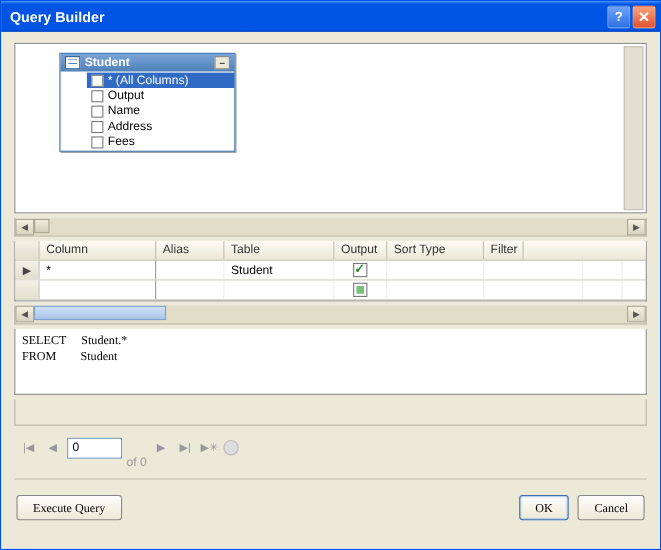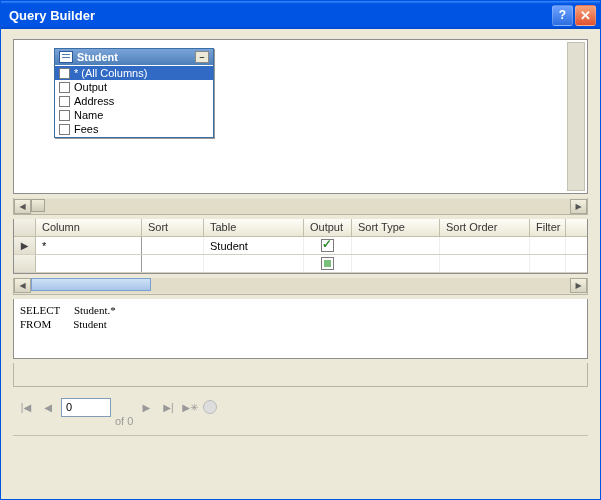--- a/index.html
+++ b/index.html
@@ -15,21 +15,21 @@
   .diagram-area { height: 155px; border:1px solid #8e8e8e; background:#fff; position:relative; margin-bottom:0; }
   .diagram-area::after { content:""; position:absolute; right:2px; top:2px; bottom:2px; width:16px; background:#e1dfd0; border:1px solid #c5c2b2; }
   .diagram-up { position:absolute; right:3px; top:2px; width:16px; height:16px; background:linear-gradient(#f0eee0,#d6d3c0); border:1px solid #aaa99a; font-size:8px; text-align:center; line-height:14px; }
   .table-widget { position:absolute; left:40px; top:8px; width:160px; border:1px solid #3b6ea5; background:#fff; box-shadow:1px 1px 0 #999; }
   .tw-header { background: linear-gradient(to bottom,#7aa4d9,#4d7fb8); color:#fff; font-weight:bold; padding:2px 4px; display:flex; align-items:center; font-size:11px; }
   .tw-header-icon { width:14px; height:12px; background:#fff; border:1px solid #2a5a99; margin-right:4px; display:inline-block; position:relative; }
   .tw-header-icon::before { content:""; position:absolute; inset:2px; background:repeating-linear-gradient(to bottom,#4d7fb8 0 1px,transparent 1px 3px); }
   .tw-header-title { flex:1; }
   .tw-minbtn { width:14px; height:12px; background:#ece9d8; border:1px solid #888; font-size:9px; text-align:center; line-height:10px; color:#333; }
   .tw-list { padding:1px 0; }
-  .tw-item { display:flex; align-items:center; padding:1px 4px; gap:4px; font-size:11px; }
+  .tw-item { display:flex; align-items:center; padding:1px 4px; gap:4px; font-size:11px;margin-left:24px; }
   .tw-item.sel { background:#316ac5; color:#fff; }
   .tw-check { width:11px; height:11px; border:1px solid #7a7a7a; background:#fff; display:inline-block; position:relative; flex-shrink:0; }
   .tw-check.checked::after { content:"✓"; position:absolute; left:-1px; top:-3px; font-size:11px; color:#fff; }
   .hscroll { height:17px; background:#e7e4d3; border:1px solid #b8b5a2; border-top:none; display:flex; align-items:center; }
   .hs-btn { width:17px; height:15px; background:linear-gradient(#f3f0df,#d6d3c0); border:1px solid #aaa99a; font-size:8px; text-align:center; line-height:13px; color:#555; }
   .hs-track { flex:1; background:#e1ddc9; position:relative; height:15px; }
   .hs-thumb { position:absolute; left:0; top:0; height:13px; width:14px; background:linear-gradient(#f0eddc,#d0cdb9); border:1px solid #a6a393; }
   .grid-section { border:1px solid #8e8e8e; border-top:none; background:#fff; }
   .grid-header { display:flex; background:linear-gradient(#fdfcf6,#ece8d7); border-bottom:1px solid #c2bfad; height:18px; }
   .gh-rowhdr { width:22px; border-right:1px solid #c2bfad; background:linear-gradient(#f3f1e6,#e2dfcf); }
@@ -89,25 +89,25 @@
           <div class="tw-item sel">
             <span class="tw-check checked"></span>
             <span>* (All Columns)</span>
           </div>
           <div class="tw-item">
             <span class="tw-check"></span>
             <span>Output</span>
           </div>
           <div class="tw-item">
             <span class="tw-check"></span>
-            <span>Address</span>
+            <span>Name</span>
           </div>
           <div class="tw-item">
             <span class="tw-check"></span>
-            <span>Name</span>
+            <span>Address</span>
           </div>
           <div class="tw-item">
             <span class="tw-check"></span>
             <span>Fees</span>
           </div>
         </div>
       </div>
     </div>
 
     <div class="hscroll">
@@ -115,25 +115,24 @@
       <div class="hs-track">
           <div class="hs-thumb"></div>
         </div>
       <div class="hs-btn">▶</div>
     </div>
 
     <div class="grid-section">
       <div class="grid-header">
         <div class="gh-rowhdr"></div>
         <div class="gh-cell colw-column">Column</div>
-        <div class="gh-cell colw-alias">Sort</div>
+        <div class="gh-cell colw-alias">Alias</div>
         <div class="gh-cell colw-table">Table</div>
         <div class="gh-cell colw-output">Output</div>
         <div class="gh-cell colw-sorttype">Sort Type</div>
-        <div class="gh-cell colw-sortorder">Sort Order</div>
         <div class="gh-cell colw-filter">Filter</div>
       </div>
       <div class="grid-body">
         <div class="grid-row">
           <div class="gr-rowhdr">▶</div>
           <div class="gr-cell colw-column" style="border-right:1px solid #999">*</div>
           <div class="gr-cell colw-alias"></div>
           <div class="gr-cell colw-table">Student</div>
           <div class="gr-cell colw-output">
               <span class="out-check checked"></span>
@@ -176,15 +175,21 @@
       <input class="nav-input" value="0" style="">
       <span class="nav-text">of 0</span>
       <div class="nav-btn">▶</div>
       <div class="nav-btn">▶|</div>
       <div class="nav-btn">▶✳</div>
       <div class="nav-stop"></div>
     </div>
 
     <div class="divider"></div>
 
+    <div class="bottom-bar">
+      <button class="btn">Execute Query</button>
+      <div class="spacer"></div>
+      <button class="btn btn-default">OK</button>
+      <button class="btn">Cancel</button>
+    </div>
 
   </div>
 </div>
 
 </body></html>

